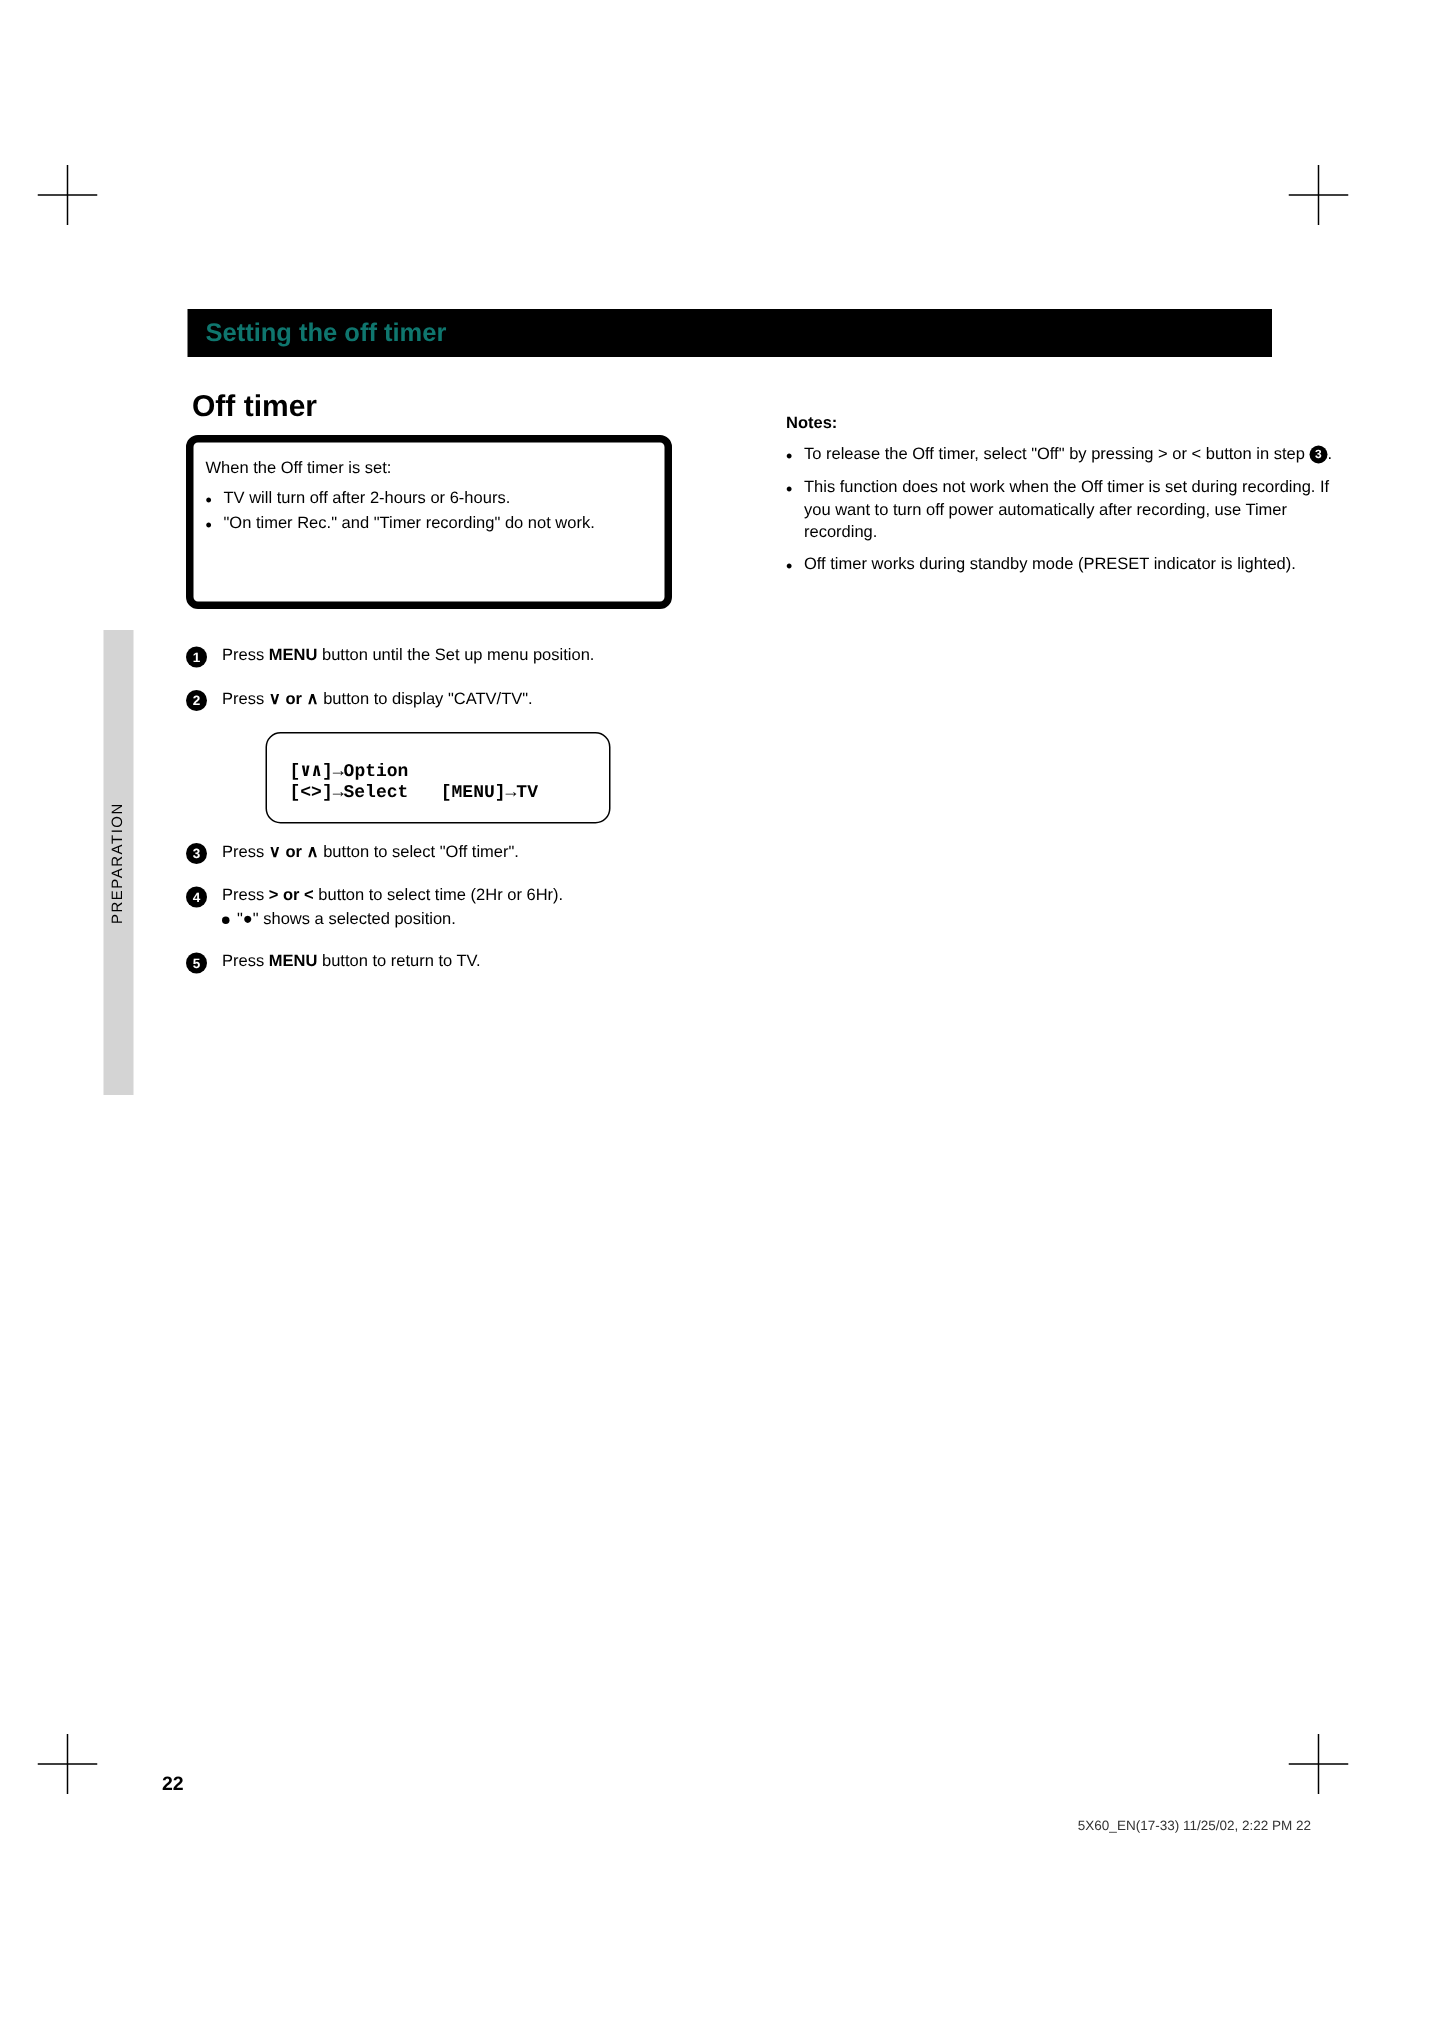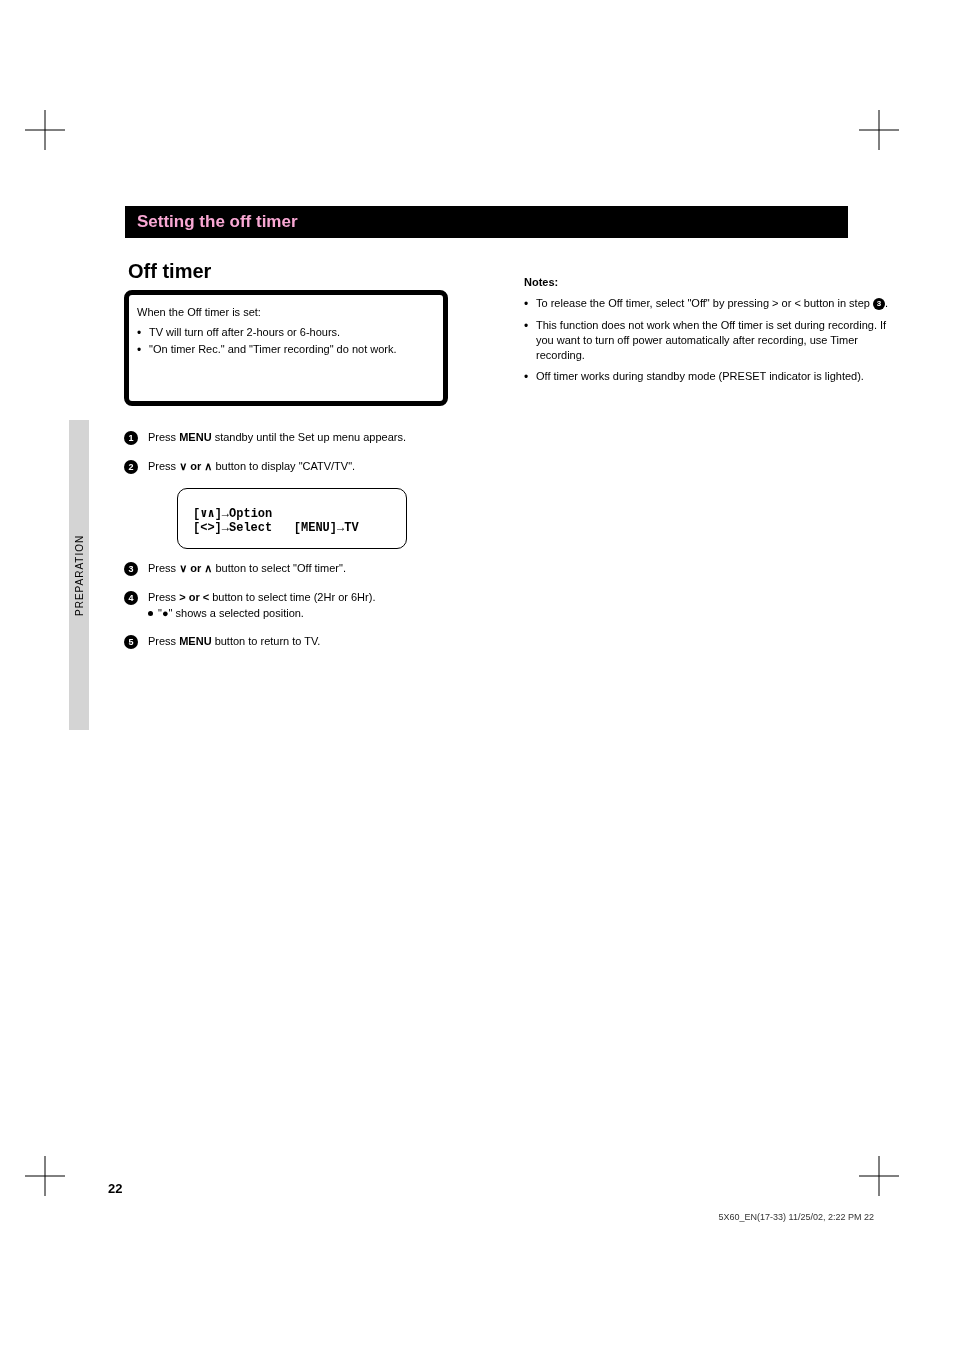--- a/index.html
+++ b/index.html
@@ -21,21 +21,21 @@
     .crop-tr { top: 110px; right: 55px; }
     .crop-bl { bottom: 155px; left: 25px; }
     .crop-br { bottom: 155px; right: 55px; }
     .title-bar {
       position: absolute;
       top: 206px;
       left: 125px;
       width: 723px;
       height: 32px;
       background: #000;
-      color: #f9a8d4;
+      color: #0f766e;
       padding-left: 12px;
       display: flex;
       align-items: center;
       font-size: 17px;
       font-weight: bold;
     }
     .section-title {
       position: absolute;
       top: 260px;
       left: 128px;
@@ -245,21 +245,21 @@
     <li>"On timer Rec." and "Timer recording" do not work.</li>
   </ul>
 </div>
 
 <div class="side-tab">PREPARATION</div>
 
 <div class="steps">
   <div class="step">
     <span class="step-num">1</span>
     <span class="step-text">
-      <span>Press </span><b>MENU</b><span> standby until the Set up menu appears.</span>
+      <span>Press </span><b>MENU</b><span> button until the Set up menu position.</span>
     </span>
   </div>
 
   <div class="step">
     <span class="step-num">2</span>
     <span class="step-text">
       <span>Press </span><b class="chev">∨ or ∧</b><span> button to display "CATV/TV".</span>
     </span>
   </div>
 

